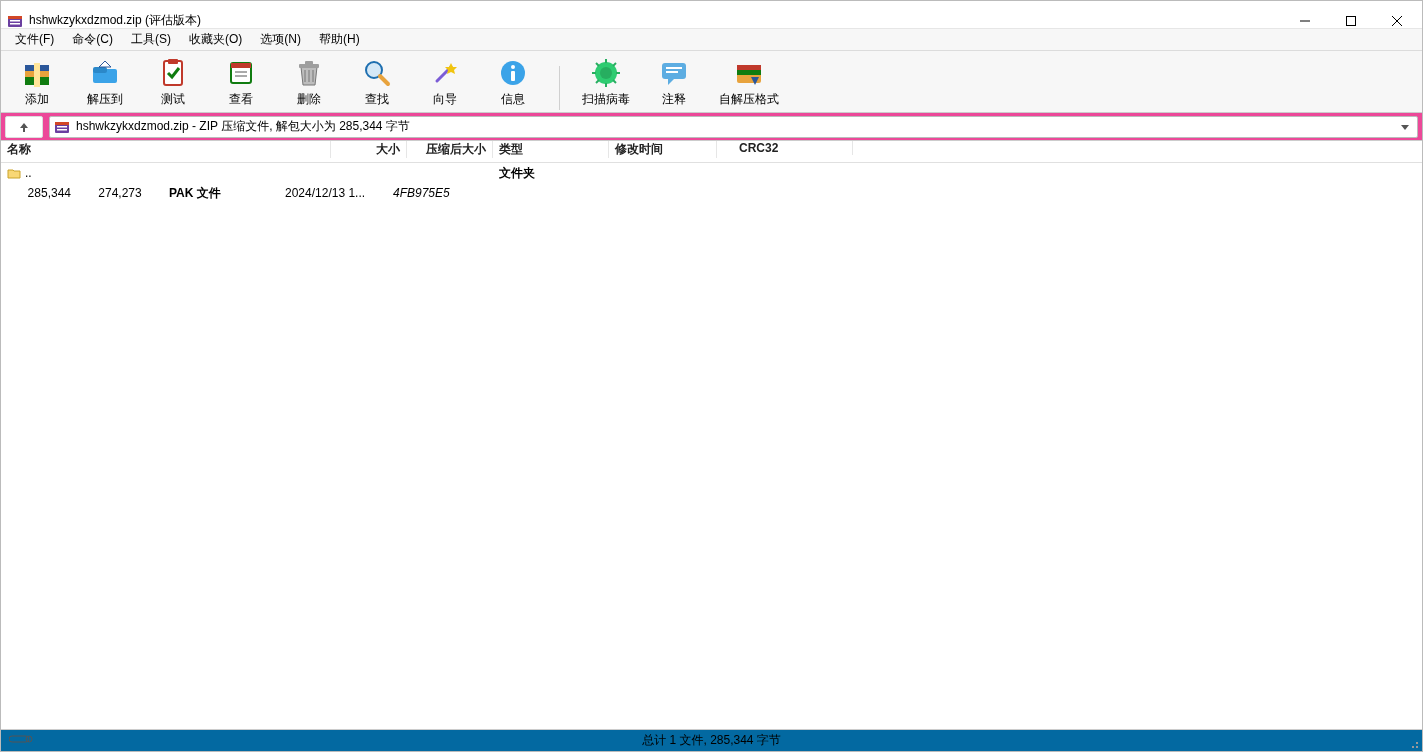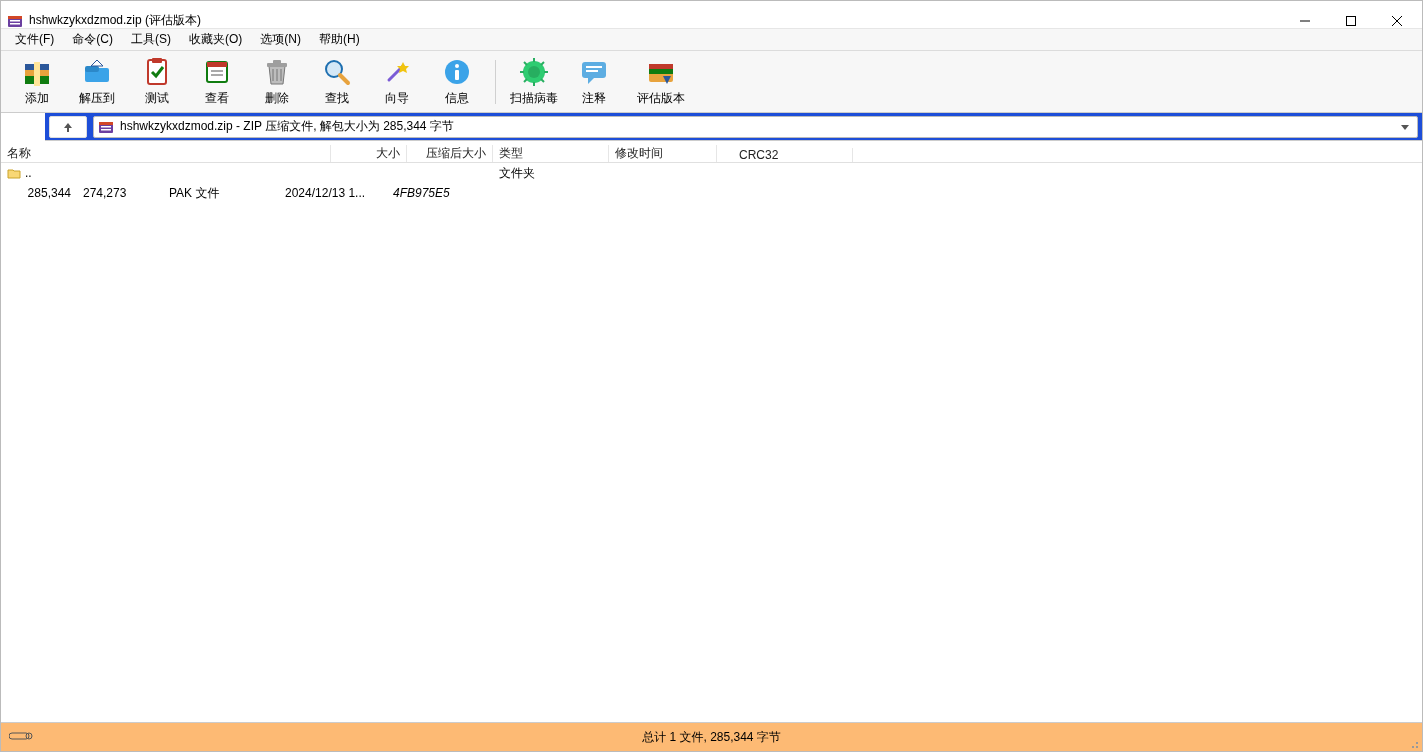--- a/index.html
+++ b/index.html
@@ -40,23 +40,23 @@
     padding: 0 6px;
     gap: 2px;
     background: #f7f7f7;
     border-bottom: 1px solid #dcdcdc;
   }
   .menu-item { padding: 2px 8px; font-size: 12px; }
   
   .toolbar {
     height: 62px;
     display: flex;
-    align-items: center;
+    align-items: flex-end;
     padding: 2px 8px;
-    gap: 4px;
+    gap: 12px;
     background: #f7f7f7;
     border-bottom: 1px solid #ccc;
   }
   .tool-btn {
     width: 56px;
     height: 56px;
     display: flex;
     flex-direction: column;
     align-items: center;
     justify-content: center;
@@ -67,23 +67,22 @@
   .tool-sep {
     width: 1px; height: 44px; background: #d0d0d0; margin: 0 6px;
   }
   
   .address-bar {
     height: 28px;
     display: flex;
     align-items: center;
     padding: 2px 4px;
     gap: 6px;
-    background: #1d4ed8;
+    background: #ec4899;
     border-bottom: 1px solid #ccc;
-    margin-left: 44px;
   }
   .up-btn {
     width: 38px; height: 22px;
     display: flex; align-items: center; justify-content: center;
     border: 1px solid #ddd; background:#fff;
     border-radius: 2px;
   }
   .addr-field {
     flex: 1;
     height: 22px;
@@ -99,25 +98,26 @@
   .addr-field .small-icon { width: 16px; height: 16px; }
   .addr-field .addr-text { flex: 1; font-size: 12px; white-space: nowrap; overflow: hidden; }
   .addr-field .drop {
     width: 16px; height: 100%; display:flex; align-items:center; justify-content:center;
     color:#555;
   }
   
   .list-header {
     height: 22px;
     display: flex;
-    align-items: flex-end;
+    align-items: flex-start;
     background: #fff;
     border-bottom: 1px solid #e0e0e0;
     font-size: 12px;
     color: #222;
+    font-weight: bold;
   }
   .col-h {
     display: flex; align-items: center;
     border-right: 1px solid #e6e6e6;
     padding: 0 6px;
     overflow: hidden;
     white-space: nowrap;
   }
   .col-name   { width: 330px; justify-content:flex-start; }
   .col-size   { width: 76px; justify-content:flex-end; }
@@ -133,32 +133,32 @@
   }
   .row {
     height: 20px;
     display: flex;
     align-items: center;
     font-size: 12px;
   }
   .cell { padding: 0 6px; overflow: hidden; white-space: nowrap; }
   .c-name   { width: 330px; display:flex; align-items:center; gap:4px;}
   .c-size   { width: 76px; text-align: right; }
-  .c-packed { width: 86px; text-align: left; }
-  .c-type   { width: 116px; }
+  .c-packed { width: 86px; text-align: center; }
+  .c-type   { width: 116px; font-weight: bold; }
   .c-date   { width: 108px; }
   .c-crc    { width: 120px; font-style: italic; }
   .file-icon { width: 14px; height: 14px; flex-shrink:0; }
   
   .statusbar {
-    height: 29px;
+    height: 22px;
     display: flex;
     align-items: center;
     border-top: 1px solid #ccc;
-    background: #fdba74;
+    background: #0369a1;
     font-size: 12px;
     position: relative;
   }
   .status-seg {
     padding: 0 8px;
     display: flex;
     align-items: center;
     gap: 4px;
     height: 100%;
   }
@@ -330,21 +330,21 @@
   </div>
   <div class="tool-btn" style="width:70px">
     <span class="icon">
       <svg viewBox="0 0 32 32" width="32" height="32">
           <rect x="4" y="8" width="24" height="18" rx="2" fill="#e8a33d"></rect>
           <rect x="4" y="8" width="24" height="5" fill="#c0392b"></rect>
           <rect x="4" y="13" width="24" height="5" fill="#107c10"></rect>
           <path d="M18 20 L26 20 L22 28 Z" fill="#2b579a"></path>
         </svg>
     </span>
-    <span>评估版本</span>
+    <span>自解压格式</span>
   </div>
 </div>
 
 <div class="address-bar">
   <div class="up-btn">
     <svg width="12" height="12" viewBox="0 0 12 12">
         <path d="M6 2 L10 7 L7 7 L7 11 L5 11 L5 7 L2 7 Z" fill="#555"></path>
       </svg>
   </div>
   <div class="addr-field">

